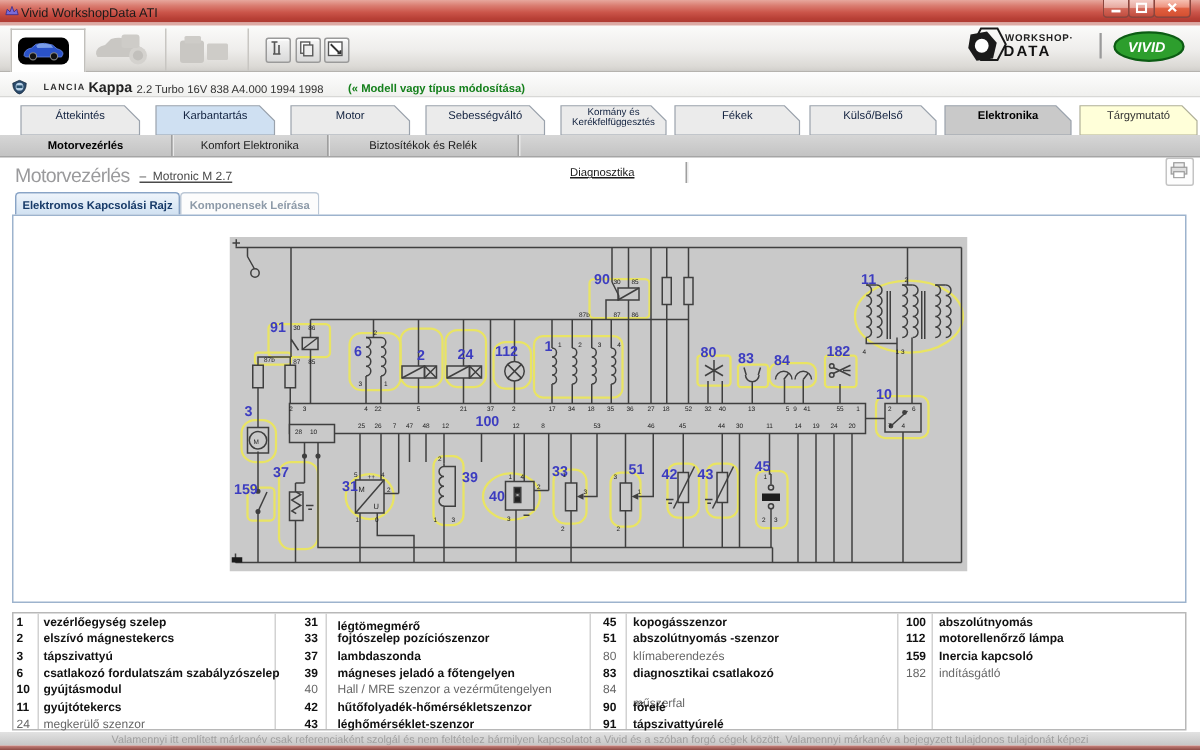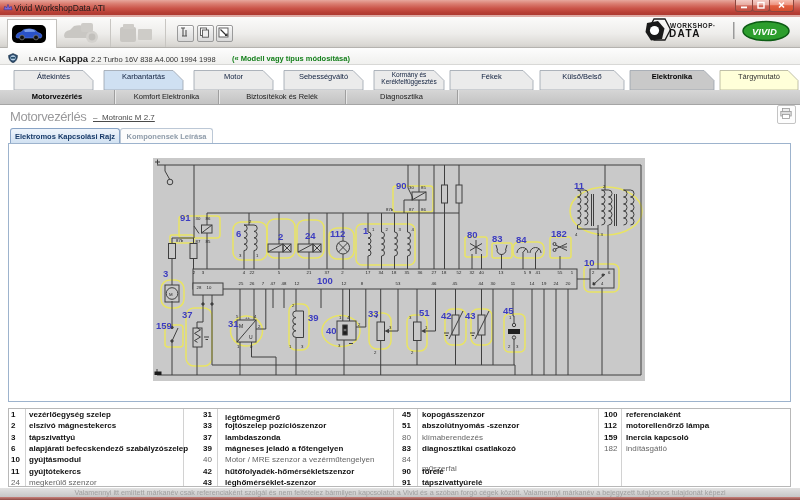--- a/index.html
+++ b/index.html
@@ -157,21 +157,21 @@
       <text x="672.0" y="14" font-weight="bold" fill="#000">Elektronika</text>
       <path d="M720 25 V5.5 H788 L798 15.5 V25 Z" fill="#ffffd9" stroke="#b0b098" stroke-width="0.8"></path>
       <text x="759.0" y="14" fill="#333">Tárgymutató</text>
     </g>
   </svg>
 
   <div class="abs" id="subbar"></div>
   <div class="abs subitem" style="left:0px;top:90px;width:114px;font-weight:bold;color:#000;">Motorvezérlés</div>
   <div class="abs subitem" style="left:115px;top:90px;width:103px;">Komfort Elektronika</div>
   <div class="abs subitem" style="left:219px;top:90px;width:126px;">Biztosítékok és Relék</div>
-  <div class="abs subitem" style="left:346px;top:90px;width:111px;">Diagnosztika</div>
+  <div class="abs subitem" style="left:346px;top:108px;width:111px;text-decoration:underline;">Diagnosztika</div>
 
   <div class="abs" id="h1">Motorvezérlés</div>
   <div class="abs" id="h1b">–&nbsp; Motronic M 2.7</div>
   <div class="abs" id="printbtn"></div>
   <svg class="abs" style="left:780px;top:108px;width:12px;height:11px;" viewBox="0 0 12 11">
     <rect x="2.5" y="0.5" width="7" height="3.5" fill="#eee" stroke="#999" stroke-width="0.8"></rect>
     <rect x="0.8" y="3.5" width="10.4" height="4.5" fill="#ddd" stroke="#999" stroke-width="0.8"></rect>
     <rect x="2.5" y="6.5" width="7" height="4" fill="#fff" stroke="#999" stroke-width="0.8"></rect>
   </svg>
 
@@ -496,57 +496,57 @@
     <div class="vline" style="left:408px;"></div>
     <div class="vline" style="left:589px;"></div>
     <div class="vline" style="left:612px;"></div>
     <div class="lnum" style="left:2px;top:1px;">1</div>
     <div class="lname" style="left:20px;top:1px;">vezérlőegység szelep</div>
     <div class="lnum" style="left:2px;top:12px;">2</div>
     <div class="lname" style="left:20px;top:12px;">elszívó mágnestekercs</div>
     <div class="lnum" style="left:2px;top:24px;">3</div>
     <div class="lname" style="left:20px;top:24px;">tápszivattyú</div>
     <div class="lnum" style="left:2px;top:35px;">6</div>
-    <div class="lname" style="left:20px;top:35px;">alapjárati befecskendező szabályzószelep</div>
+    <div class="lname" style="left:20px;top:35px;">csatlakozó fordulatszám szabályzószelep</div>
     <div class="lnum" style="left:2px;top:46px;">10</div>
     <div class="lname" style="left:20px;top:46px;">gyújtásmodul</div>
     <div class="lnum" style="left:2px;top:58px;">11</div>
     <div class="lname" style="left:20px;top:58px;text-align:center;">gyújtótekercs</div>
     <div class="lnum dim" style="left:2px;top:69px;">24</div>
     <div class="lname dim" style="left:20px;top:69px;">megkerülő szenzor</div>
     <div class="lnum" style="left:194px;top:1px;">31</div>
     <div class="lname" style="left:216px;top:4px;">légtömegmérő</div>
     <div class="lnum" style="left:194px;top:12px;">33</div>
     <div class="lname" style="left:216px;top:12px;">fojtószelep pozíciószenzor</div>
     <div class="lnum" style="left:194px;top:24px;">37</div>
     <div class="lname" style="left:216px;top:24px;">lambdaszonda</div>
     <div class="lnum" style="left:194px;top:35px;">39</div>
     <div class="lname" style="left:216px;top:35px;">mágneses jeladó a főtengelyen</div>
     <div class="lnum dim" style="left:194px;top:46px;">40</div>
-    <div class="lname dim" style="left:216px;top:46px;">Motor / MRE szenzor a vezérműtengelyen</div>
+    <div class="lname dim" style="left:216px;top:46px;">Hall / MRE szenzor a vezérműtengelyen</div>
     <div class="lnum" style="left:194px;top:58px;">42</div>
     <div class="lname" style="left:216px;top:58px;">hűtőfolyadék-hőmérsékletszenzor</div>
     <div class="lnum" style="left:194px;top:69px;">43</div>
     <div class="lname" style="left:216px;top:69px;">léghőmérséklet-szenzor</div>
     <div class="lnum" style="left:393px;top:1px;">45</div>
     <div class="lname" style="left:413px;top:1px;">kopogásszenzor</div>
     <div class="lnum" style="left:393px;top:12px;">51</div>
     <div class="lname" style="left:413px;top:12px;">abszolútnyomás -szenzor</div>
     <div class="lnum dim" style="left:393px;top:24px;">80</div>
     <div class="lname dim" style="left:413px;top:24px;">klímaberendezés</div>
     <div class="lnum" style="left:393px;top:35px;">83</div>
     <div class="lname" style="left:413px;top:35px;">diagnosztikai csatlakozó</div>
     <div class="lnum dim" style="left:393px;top:46px;">84</div>
     <div class="lname dim" style="left:413px;top:55px;">műszerfal</div>
     <div class="lnum" style="left:393px;top:58px;">90</div>
     <div class="lname" style="left:413px;top:58px;">főrelé</div>
     <div class="lnum" style="left:393px;top:69px;">91</div>
     <div class="lname" style="left:413px;top:69px;">tápszivattyúrelé</div>
     <div class="lnum" style="left:595px;top:1px;">100</div>
-    <div class="lname" style="left:617px;top:1px;">referenciaként</div>
+    <div class="lname" style="left:617px;top:1px;">abszolútnyomás</div>
     <div class="lnum" style="left:595px;top:12px;">112</div>
     <div class="lname" style="left:617px;top:12px;">motorellenőrző lámpa</div>
     <div class="lnum" style="left:595px;top:24px;">159</div>
     <div class="lname" style="left:617px;top:24px;">Inercia kapcsoló</div>
     <div class="lnum dim" style="left:595px;top:35px;">182</div>
     <div class="lname dim" style="left:617px;top:35px;">indításgátló</div>
   </div>
   <div class="abs" id="status">Valamennyi itt említett márkanév csak referenciaként szolgál és nem feltételez bármilyen kapcsolatot a Vivid és a szóban forgó cégek között. Valamennyi márkanév a bejegyzett tulajdonos tulajdonát képezi</div>
   <div class="abs" id="bottomedge"></div>
 

